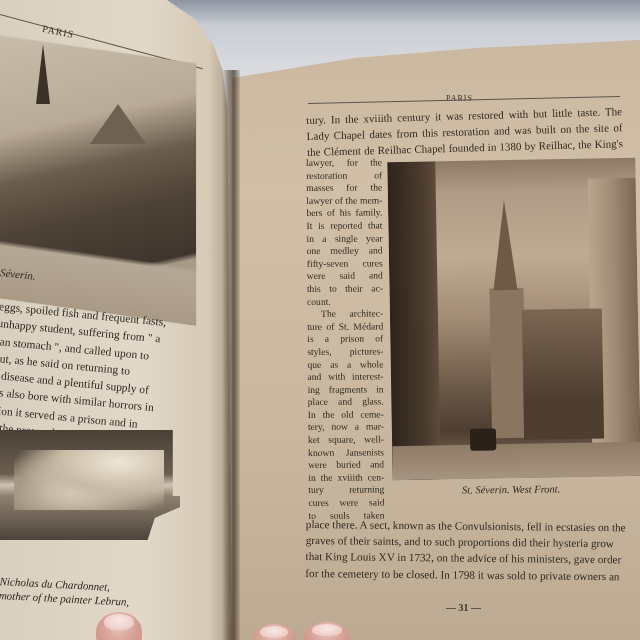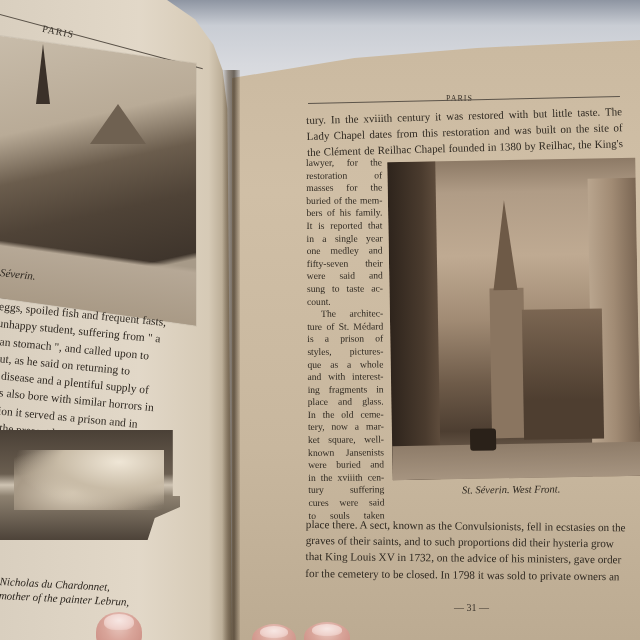--- a/index.html
+++ b/index.html
@@ -136,21 +136,21 @@
       position: absolute; left: 462px; top: 484px; font-style: italic;
       font-size: 10.5px; color: #2f2921; transform: rotate(-0.6deg);
     }
     .right-bottom-text {
       position: absolute; left: 306px; top: 516px; width: 340px;
       font-size: 11.2px; line-height: 16.2px; color: #2f2921;
       transform: rotate(0.6deg); transform-origin: 0 0; white-space: nowrap;
     }
     .right-bottom-text .ln { display: block; }
     .page-number {
-      position: absolute; left: 446px; top: 602px; font-size: 10px; color: #3a332b; font-weight: normal; margin-left: 8px;
+      position: absolute; left: 446px; top: 602px; font-size: 10px; color: #3a332b; font-weight: bold;
     }
     .finger {
       position: absolute; border-radius: 50% 50% 40% 40%;
       background: radial-gradient(ellipse at 50% 30%, #e9c9c0 0%, #d9a59a 45%, #c98b80 100%);
     }
     .finger .nail {
       position: absolute; left: 18%; top: 6%; width: 64%; height: 40%;
       border-radius: 50% 50% 40% 40%;
       background: radial-gradient(ellipse at 50% 40%, #f7e7e3 0%, #efd2cc 60%, #e3b8ae 100%);
     }
@@ -196,44 +196,44 @@
 <div class="right-top-text">
   <span class="ln">tury. In the xviiith century it was restored with but little taste. The</span>
   <span class="ln">Lady Chapel dates from this restoration and was built on the site of</span>
   <span class="ln">the Clément de Reilhac Chapel founded in 1380 by Reilhac, the King's</span>
 </div>
 
 <div class="right-col">
   <span class="ln">lawyer, for the</span>
   <span class="ln">restoration of</span>
   <span class="ln">masses for the</span>
-  <span class="ln">buried of the mem-</span>
+  <span class="ln">lawyer of the mem-</span>
   <span class="ln">bers of his family.</span>
   <span class="ln">It is reported that</span>
   <span class="ln">in a single year</span>
   <span class="ln">one medley and</span>
-  <span class="ln">fifty-seven their</span>
+  <span class="ln">fifty-seven cures</span>
   <span class="ln">were said and</span>
-  <span class="ln">sung to taste ac-</span>
+  <span class="ln">this to their ac-</span>
   <span class="ln last">count.</span>
   <span class="ln indent">The architec-</span>
   <span class="ln">ture of St. Médard</span>
   <span class="ln">is a prison of</span>
   <span class="ln">styles, pictures-</span>
   <span class="ln">que as a whole</span>
   <span class="ln">and with interest-</span>
   <span class="ln">ing fragments in</span>
   <span class="ln">place and glass.</span>
   <span class="ln">In the old ceme-</span>
   <span class="ln">tery, now a mar-</span>
   <span class="ln">ket square, well-</span>
   <span class="ln">known Jansenists</span>
   <span class="ln">were buried and</span>
   <span class="ln">in the xviiith cen-</span>
-  <span class="ln">tury suffering</span>
+  <span class="ln">tury returning</span>
   <span class="ln">cures were said</span>
   <span class="ln">to souls taken</span>
 </div>
 
 <div class="right-photo">
   <div class="photo-left-bldg"></div>
   <div class="photo-right-bldg"></div>
   <div class="photo-tower"></div>
   <div class="photo-spire"></div>
   <div class="photo-church"></div>

